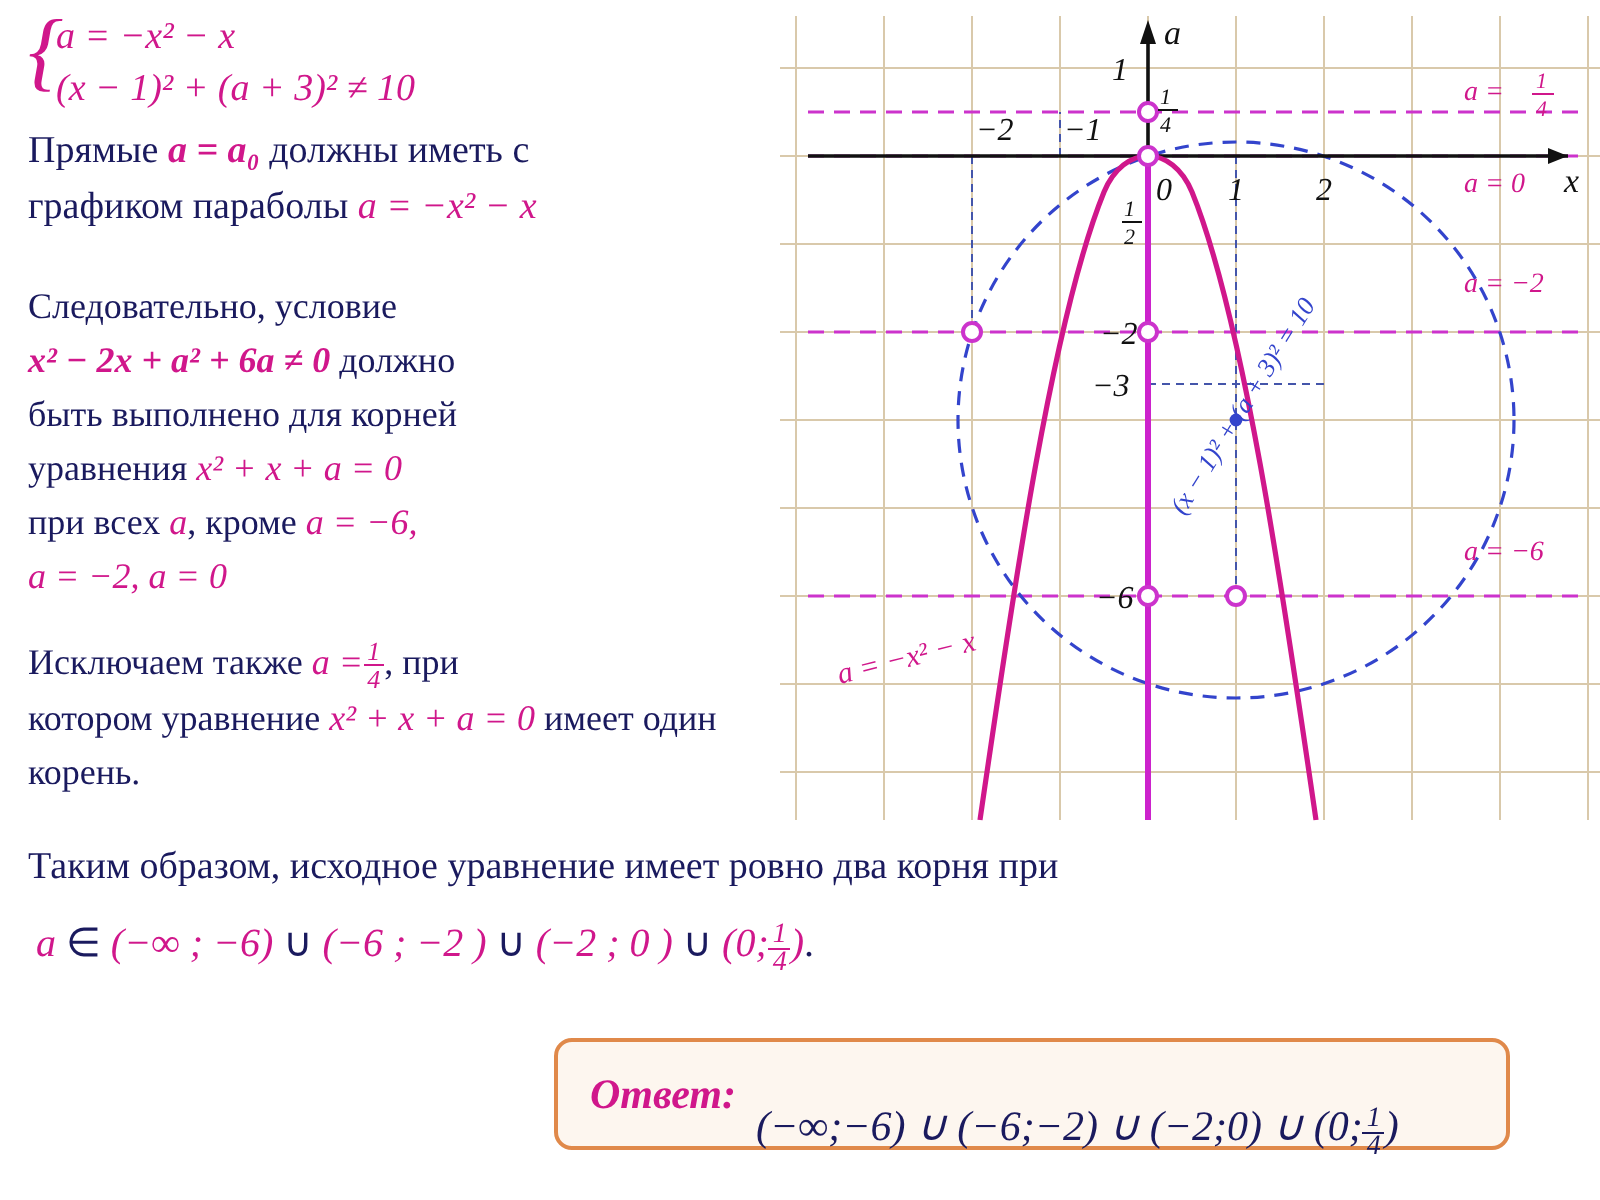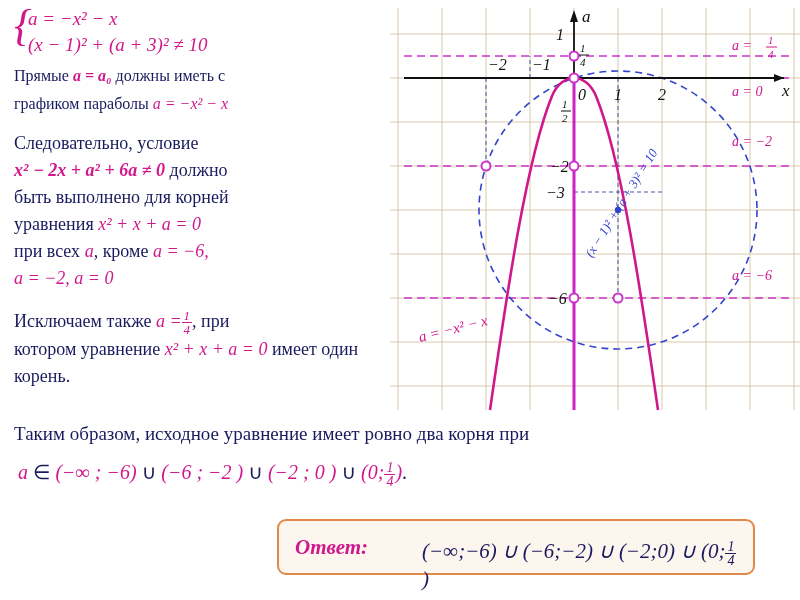--- a/index.html
+++ b/index.html
@@ -28,21 +28,21 @@
   }
   .brace{
     position:absolute;left:0;top:-2px;
     font-size:44px;line-height:44px;color:#d0178b;
     font-family:"Liberation Serif", serif;
   }
   .sys .l1{display:block;}
   .sys .l2{display:block;}
 
   .para{
-    font-size:16px;line-height:28px;color:#1a1a5e;
+    font-size:19px;line-height:28px;color:#1a1a5e;
     margin-top:4px;
   }
   .para.small{font-size:18px;line-height:27px;}
   .pink{color:#d0178b;font-style:italic;}
   .pink-b{color:#d0178b;font-style:italic;font-weight:bold;}
   .frac{
     display:inline-block;vertical-align:-7px;text-align:center;
     font-size:13px;line-height:13px;font-style:italic;
   }
   .frac .n{display:block;border-bottom:1.4px solid currentColor;padding:0 2px;}
@@ -58,21 +58,21 @@
     position:absolute;left:18px;top:455px;width:770px;
     font-size:20px;line-height:34px;color:#d0178b;font-style:italic;
   }
   .bot2 .navy{color:#1a1a5e;font-style:normal;}
 
   
   .answer{
     position:absolute;left:277px;top:519px;width:478px;height:56px;
     border:2px solid #e0894a;border-radius:9px;background:#fdf6ef;
     display:flex;align-items:center;padding:0 16px;box-sizing:border-box;
-    font-size:21px;color:#1a1a5e;gap:44px;
+    font-size:21px;color:#1a1a5e;
   }
   .answer .lbl{color:#d0178b;font-weight:bold;margin-right:10px;}
   .answer .expr{font-style:italic;margin-top:36px;}
 
   
   .graph{position:absolute;left:386px;top:0px;width:414px;height:418px;}
   .graph svg{display:block;}
   .lbl{font-family:"Liberation Serif", serif;font-style:italic;}
 </style>
 </head>
@@ -86,21 +86,21 @@
       <span class="brace">{</span>
       <span class="l1">a = −x² − x</span>
       <span class="l2">(x − 1)² + (a + 3)² ≠ 10</span>
     </div>
 
     <div class="para">
       <span>Прямые </span><span class="pink-b">a = a₀</span><span> должны иметь с</span><br>
       <span>графиком параболы </span><span class="pink">a = −x² − x</span><br>
     </div>
 
-    <div class="para small" style="margin-top:12px;">
+    <div class="para small" style="margin-top:22px;">
       <span>Следовательно, условие</span><br>
       <span class="pink-b">x² − 2x + a² + 6a ≠ 0</span><span> должно</span><br>
       <span>быть выполнено для корней</span><br>
       <span>уравнения </span><span class="pink">x² + x + a = 0</span><br>
       <span>при всех </span><span class="pink">a</span><span>, кроме </span><span class="pink">a = −6,</span><br>
       <span class="pink">a = −2, a = 0</span>
     </div>
 
     <div class="para small" style="margin-top:16px;">
       <span>Исключаем также </span><span class="pink">a =</span><span class="frac pink"><span class="n">1</span><span class="d">4</span></span><span>, при</span><br>

